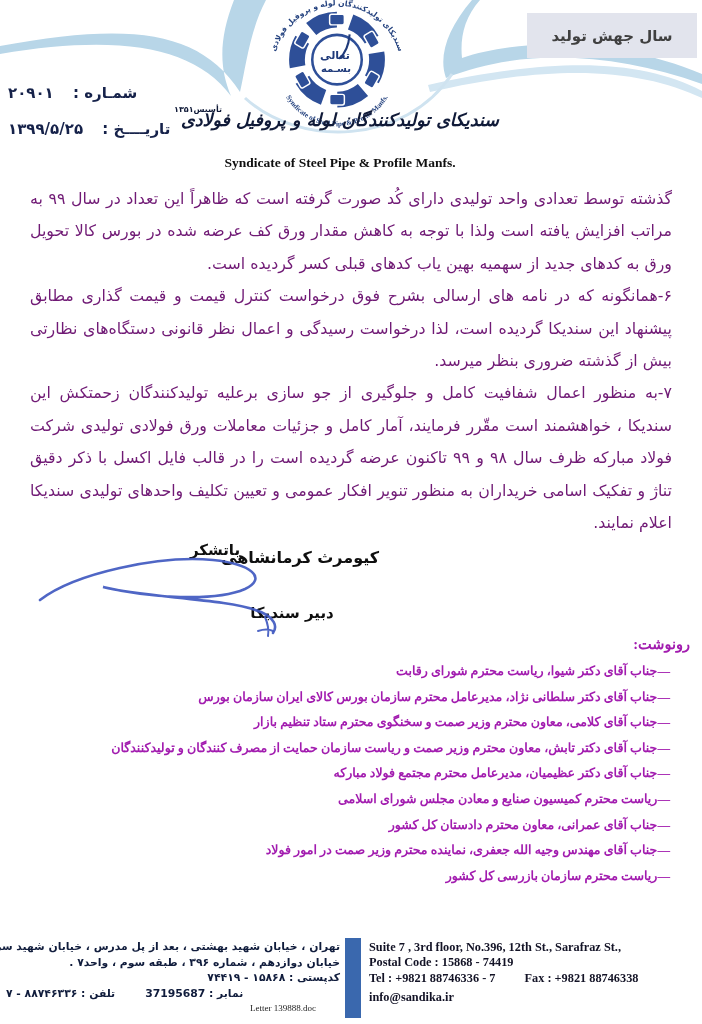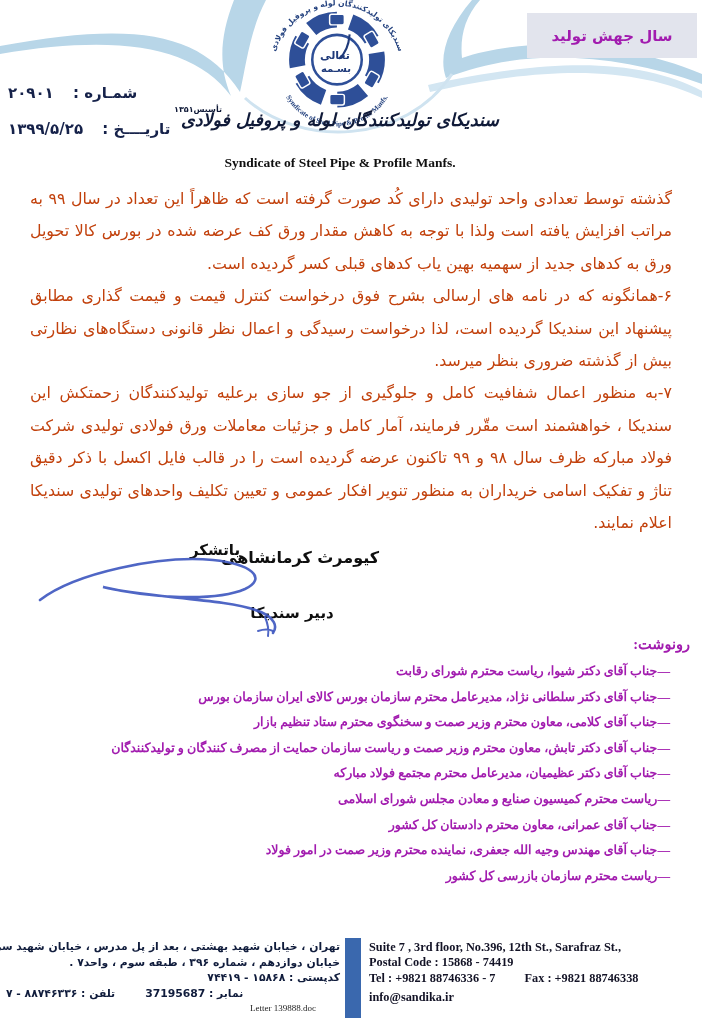--- a/index.html
+++ b/index.html
@@ -8,21 +8,21 @@
     position:relative; width:702px; height:1024px; margin:0 auto;
     background:#ffffff; overflow:hidden;
     font-family:"DejaVu Sans", sans-serif; color:#0f0f0f;
   }
   
   .swoosh-svg { position:absolute; left:0; top:0; }
   
   .slogan-box {
     position:absolute; left:527px; top:13px; width:170px; height:45px;
     background:#e2e4ed; display:flex; align-items:center; justify-content:center;
-    font-size:15px; font-weight:bold; color:#a21caf; direction:rtl;
+    font-size:15px; font-weight:bold; color:#404040; direction:rtl;
   }
   
   .logo-svg { position:absolute; left:258px; top:-8px; }
   
   .no-date { position:absolute; left:8px; top:84px; width:196px; direction:rtl; text-align:left; color:#16224a; }
   .no-date .row { font-size:15px; font-weight:bold; margin-bottom:18px; white-space:nowrap; }
   .no-date .val { margin-right:14px; }
   
   .brand-fa {
     position:absolute; left:160px; top:110px; width:360px; text-align:center;
@@ -30,21 +30,21 @@
     color:#101a38; white-space:nowrap;
   }
   .brand-est { position:absolute; left:14px; top:-5px; font-size:8px; font-style:normal; font-weight:bold; color:#101a38; }
   .brand-en {
     position:absolute; left:160px; top:155px; width:360px; text-align:center;
     font-family:"Liberation Serif", serif; font-weight:bold; font-size:13.5px; color:#101010;
   }
   
   .letter-body {
     position:absolute; left:30px; top:183px; width:642px;
-    direction:rtl; text-align:justify; font-size:15.8px; line-height:32.4px; color:#c2410c;
+    direction:rtl; text-align:justify; font-size:15.8px; line-height:32.4px; color:#701a75;
   }
   
   .sig-thanks { position:absolute; left:150px; top:541px; width:130px; text-align:center; font-size:15px; font-weight:bold; direction:rtl; }
   .sig-name   { position:absolute; left:210px; top:548px; width:180px; text-align:center; font-size:16px; font-weight:bold; direction:rtl; }
   .sig-title  { position:absolute; left:222px; top:604px; width:140px; text-align:center; font-size:15px; font-weight:bold; direction:rtl; }
   .sig-svg    { position:absolute; left:35px; top:545px; }
   
   .copies { position:absolute; right:12px; top:636px; width:684px; direction:rtl; text-align:right; color:#a21caf;font-family:Liberation Serif, serif; }
   .copies-heading { font-size:14.5px; font-weight:bold; margin-bottom:6px; }
   .copies-item { font-size:12.6px; font-weight:bold; line-height:25.6px; padding-right:20px; white-space:nowrap; }

